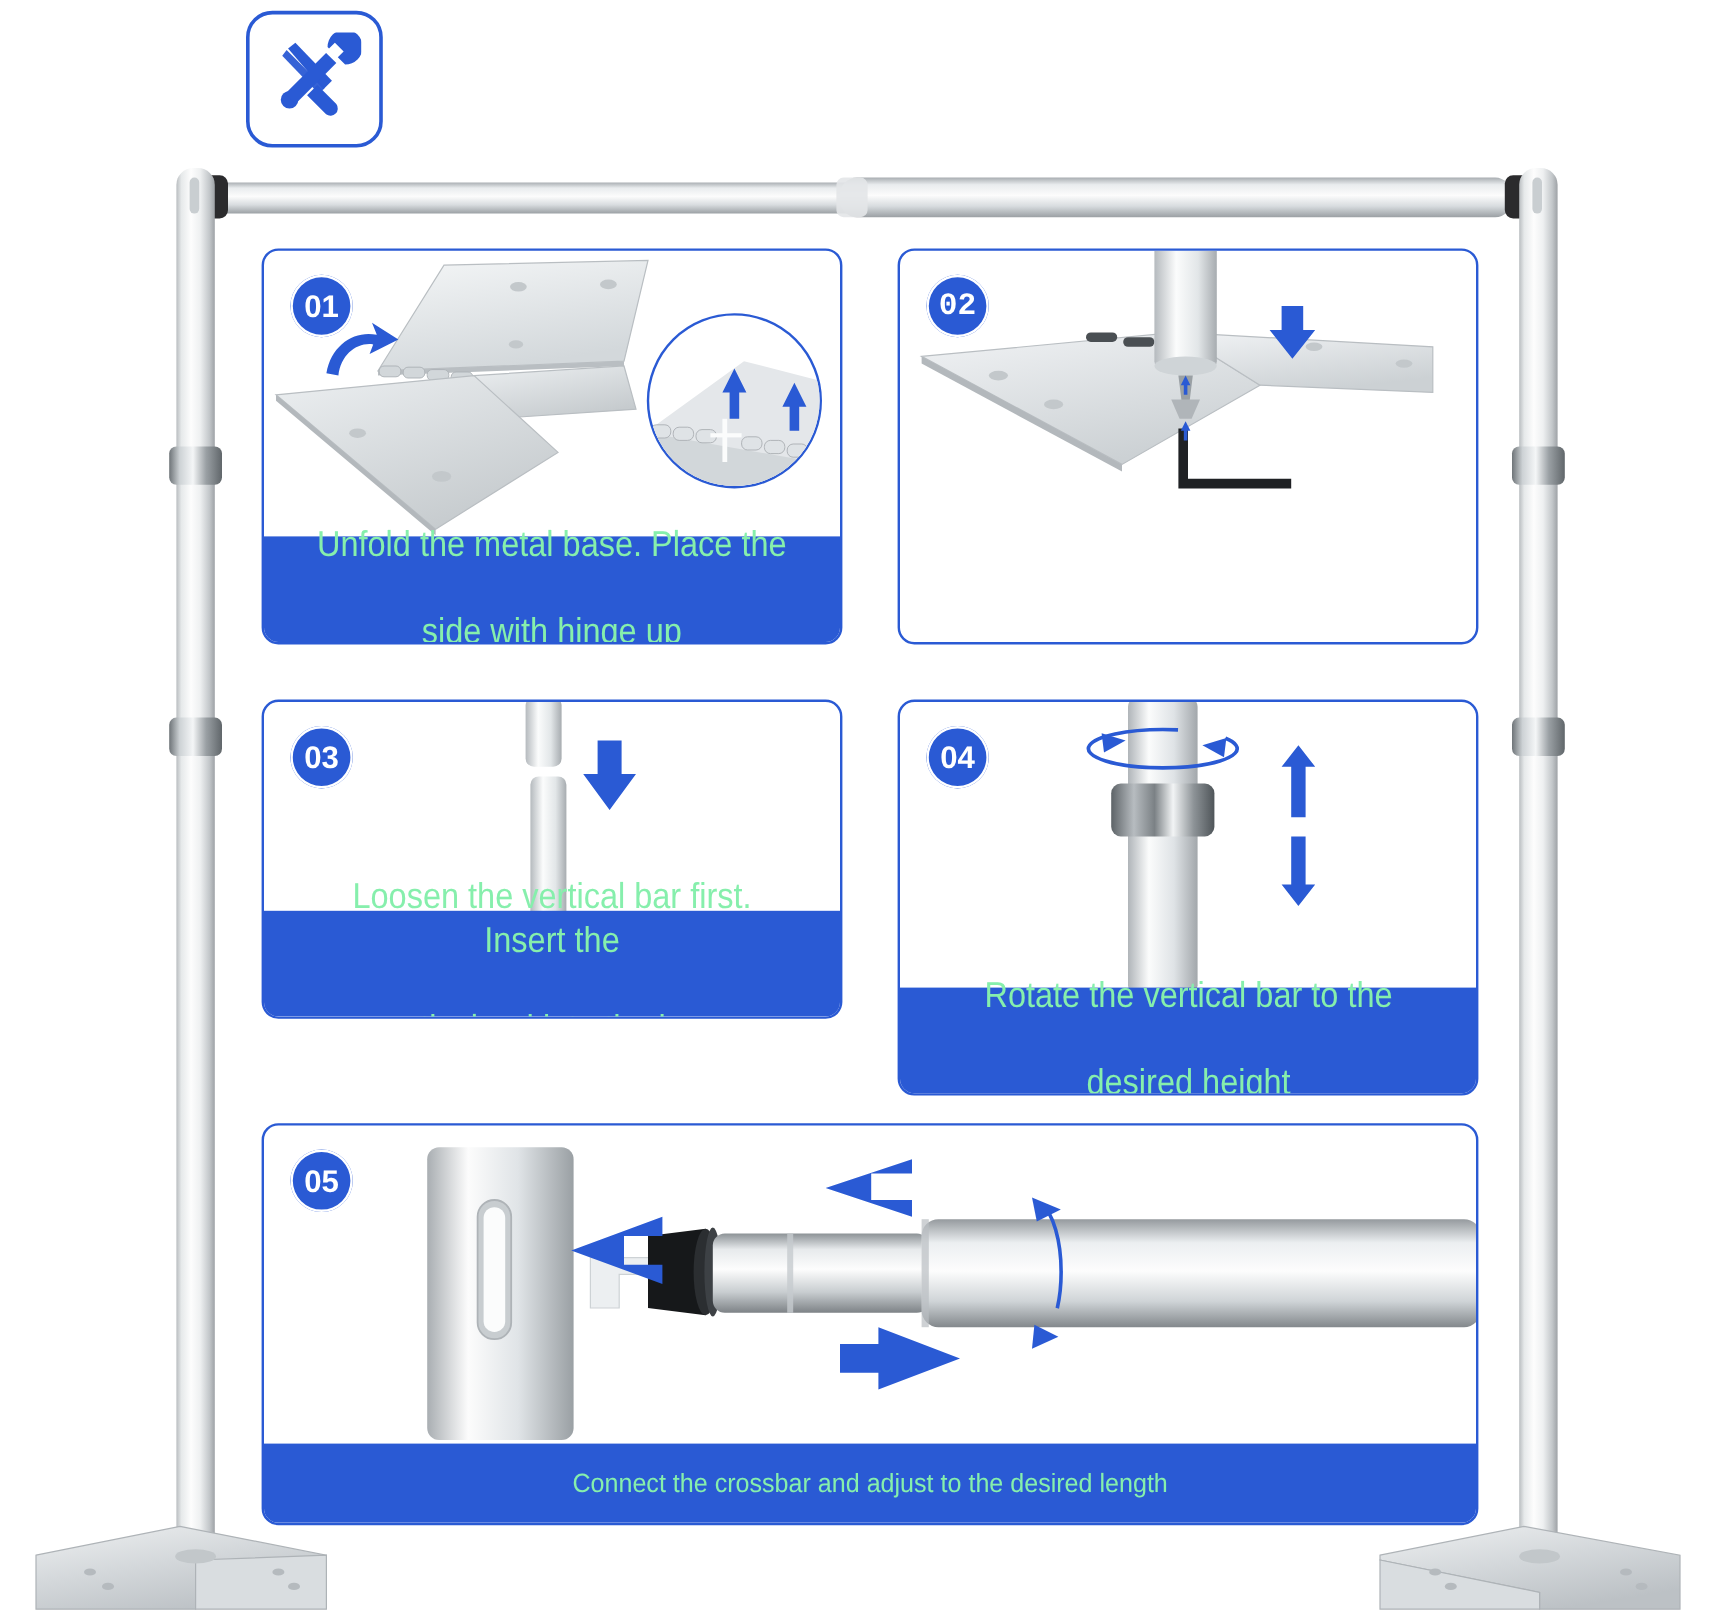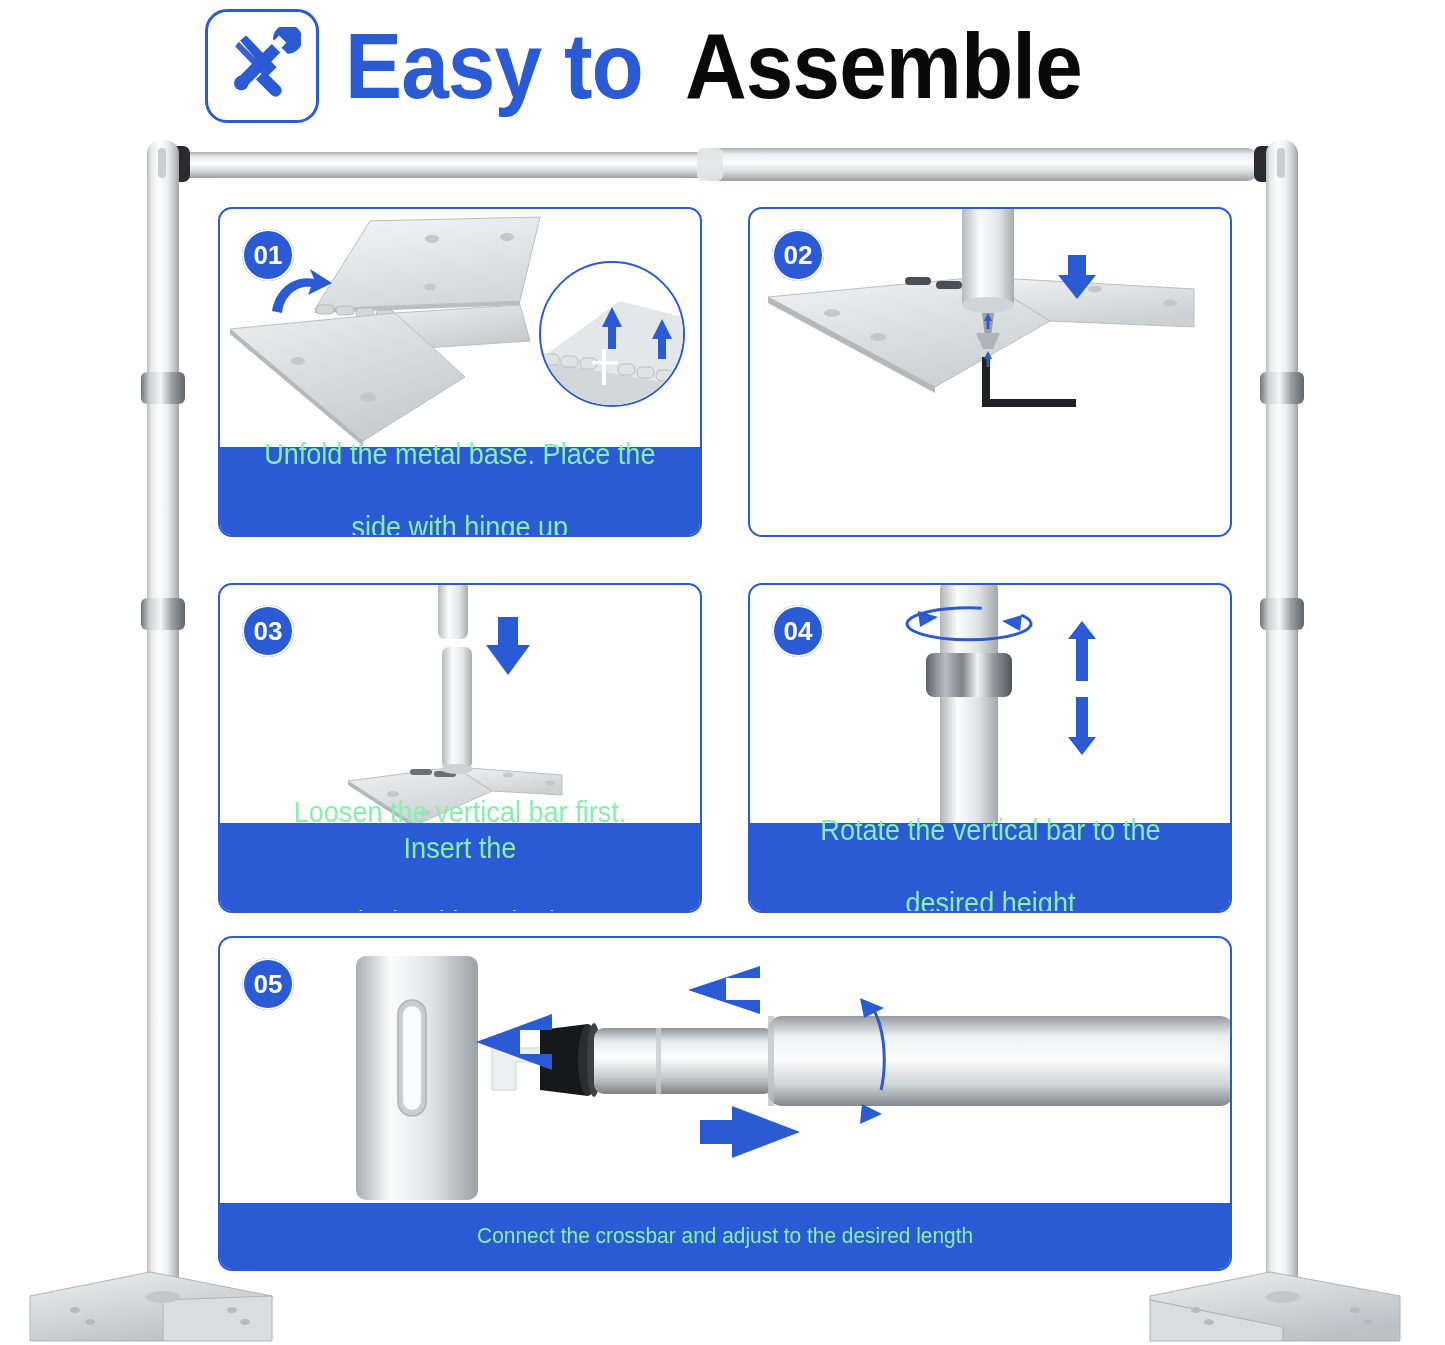--- a/index.html
+++ b/index.html
@@ -32,25 +32,25 @@
            display:flex;align-items:center;justify-content:center;text-align:center;
            font-size:30px;line-height:1.22;padding:8px 16px;box-sizing:border-box;
            transform:none;}
   .caption span{display:block;transform:scaleX(0.95);}
 
   
   #panel-01{left:218px;top:207px;width:484px;height:330px;}
   #panel-01 .panel-art{height:244px;}
   #panel-01 .caption{height:88px;}
 
-  #panel-02{left:748px;top:207px;width:484px;height:330px;}
+  #panel-02{left:748px;top:207px;width:484px;height:330px;font-family:Liberation Mono, monospace;}
   #panel-02 .panel-art{height:244px;}
   #panel-02 .caption{height:88px;}
 
-  #panel-03{left:218px;top:583px;width:484px;height:330px;}
+  #panel-03{left:218px;top:583px;width:484px;height:266px;}
   #panel-03 .panel-art{height:244px;}
   #panel-03 .caption{height:88px;}
 
   #panel-04{left:748px;top:583px;width:484px;height:330px;}
   #panel-04 .panel-art{height:244px;}
   #panel-04 .caption{height:88px;}
 
   #panel-05{left:218px;top:936px;width:1014px;height:335px;}
   #panel-05 .panel-art{height:262px;}
   #panel-05 .caption{height:66px;font-size:22px;}
@@ -139,24 +139,20 @@
       <g fill="#2a5ad4">
         <path d="M14 11 L19 7 L44 33 L38 39 Z"></path>
         <path d="M13 12 L10 16 L35 42 L39 38 Z" opacity="0.95"></path>
         <circle cx="15" cy="46" r="6"></circle>
         <path d="M12 42 L40 14 L47 21 L19 49 Z"></path>
         <path d="M41 10 a12 12 0 1 1 12 12 l-5 -5 l4 -4 l-6 -6 l-4 4 z"></path>
         <path d="M34 36 L47 49 a5 5 0 0 1 -7 7 L27 43 Z"></path>
       </g>
     </svg>
   </div>
-  <div id="title-wrap">
-    <span class="title-txt t-blue">Easy to</span>
-    <span class="title-txt t-black">Assemble</span>
-  </div>
 </div>
 
 <div id="panels">
 
   <div class="panel" id="panel-01">
     <div class="panel-art">
       <svg width="484" height="244" viewBox="0 0 484 244">
         <defs>
           <linearGradient id="p1a" x1="0" y1="0" x2="0.4" y2="1">
             <stop offset="0" stop-color="#f4f6f7"></stop>

